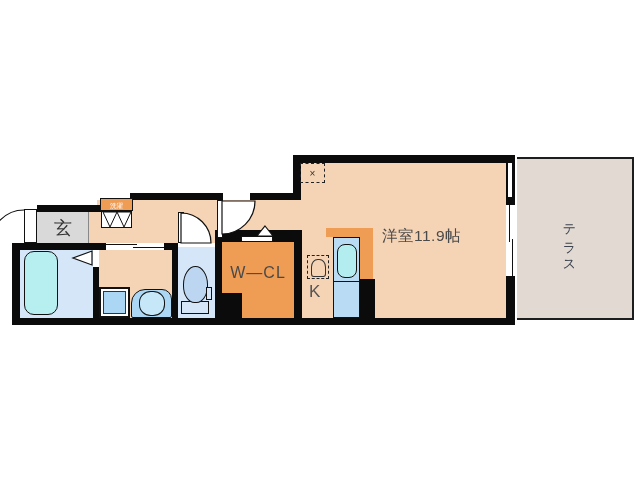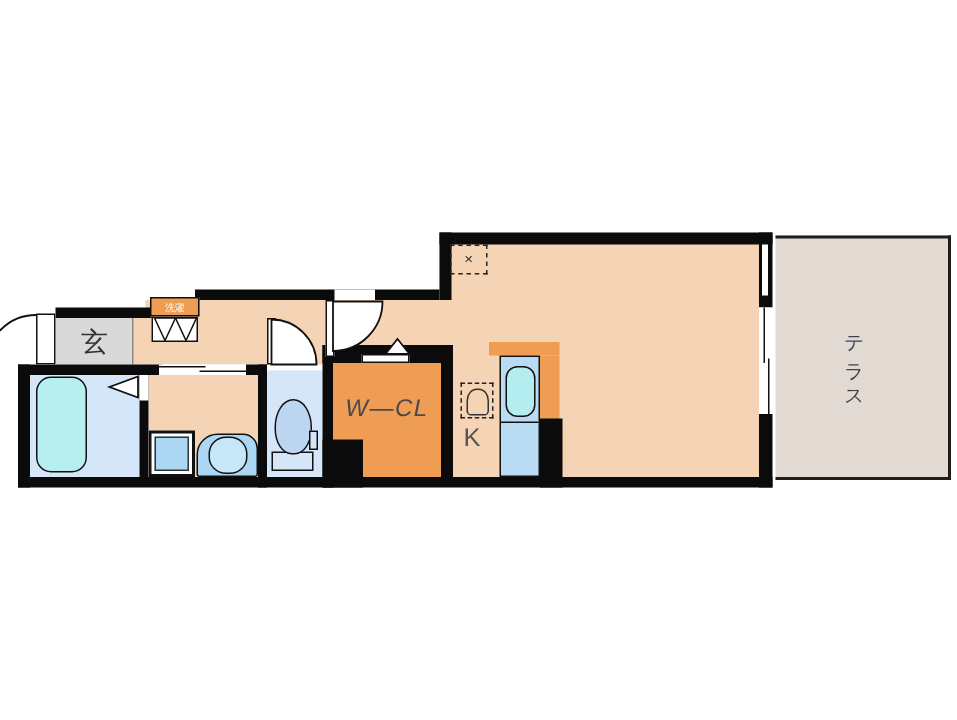--- a/index.html
+++ b/index.html
@@ -150,21 +150,22 @@
     <path d="M 222 201 L 222 234 A 33 33 0 0 0 255 201 Z" fill="#fff" stroke="#111" stroke-width="1.2"></path>
 
     <polygon points="92,251 92,265 73,258" fill="#fff" stroke="#111" stroke-width="1.2"></polygon>
 
     <polygon points="265,226 273,236 257,236" fill="#fff" stroke="#111" stroke-width="1.2"></polygon>
 
     <polygon points="103,212 117,212 110,227" fill="#fff" stroke="#111" stroke-width="1"></polygon>
     <polygon points="117,212 131,212 124,227" fill="#fff" stroke="#111" stroke-width="1"></polygon>
   </svg>
 
+  <div class="abs lbl lbl-main" style="left:382px;top:226px;">洋室11.9帖</div>
 
   <div class="abs lbl lbl-terrace" style="left:563px;top:215px;">テラス</div>
 
-  <div class="abs lbl lbl-wcl" style="left:224px;top:264px;width:68px;text-align:center;font-style:italic;">W―CL</div>
+  <div class="abs lbl lbl-wcl" style="left:224px;top:264px;width:68px;text-align:center;">W―CL</div>
 
   <div class="abs lbl lbl-k" style="left:309px;top:282px;">K</div>
 
   <div class="abs lbl lbl-genkan" style="left:54px;top:216px;">玄</div>
 </div>
 
 </body></html>

